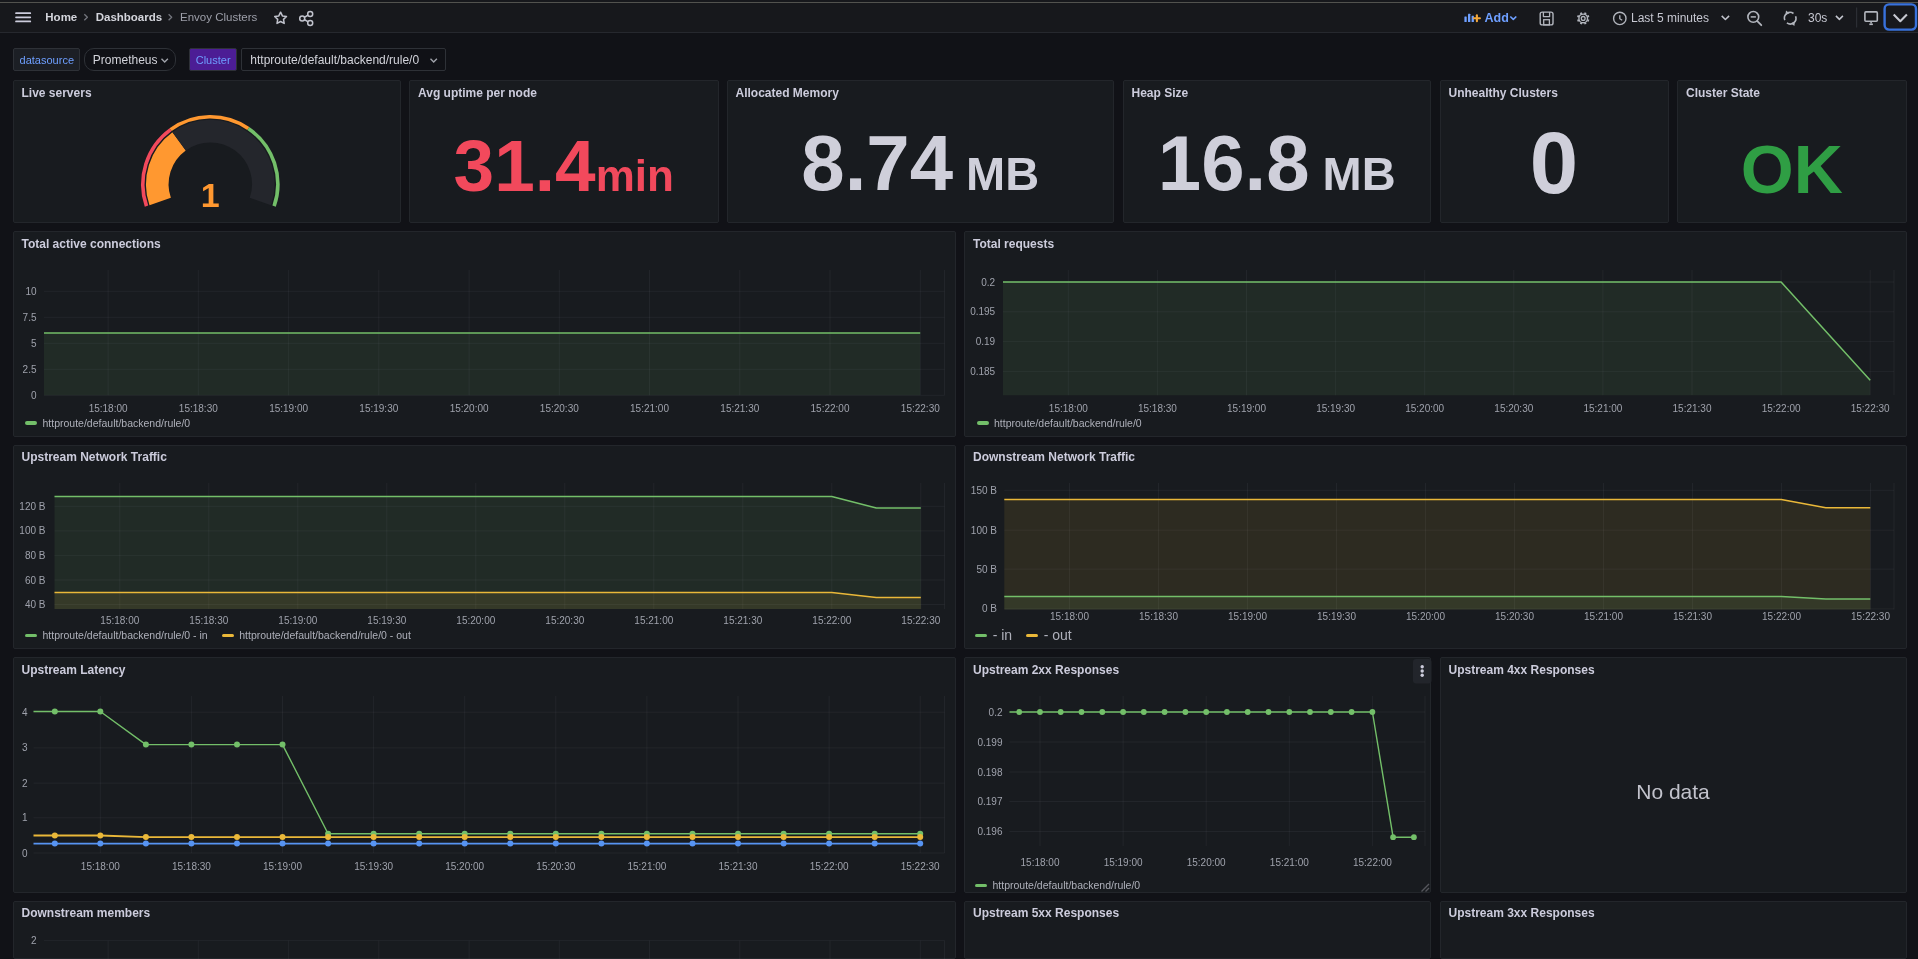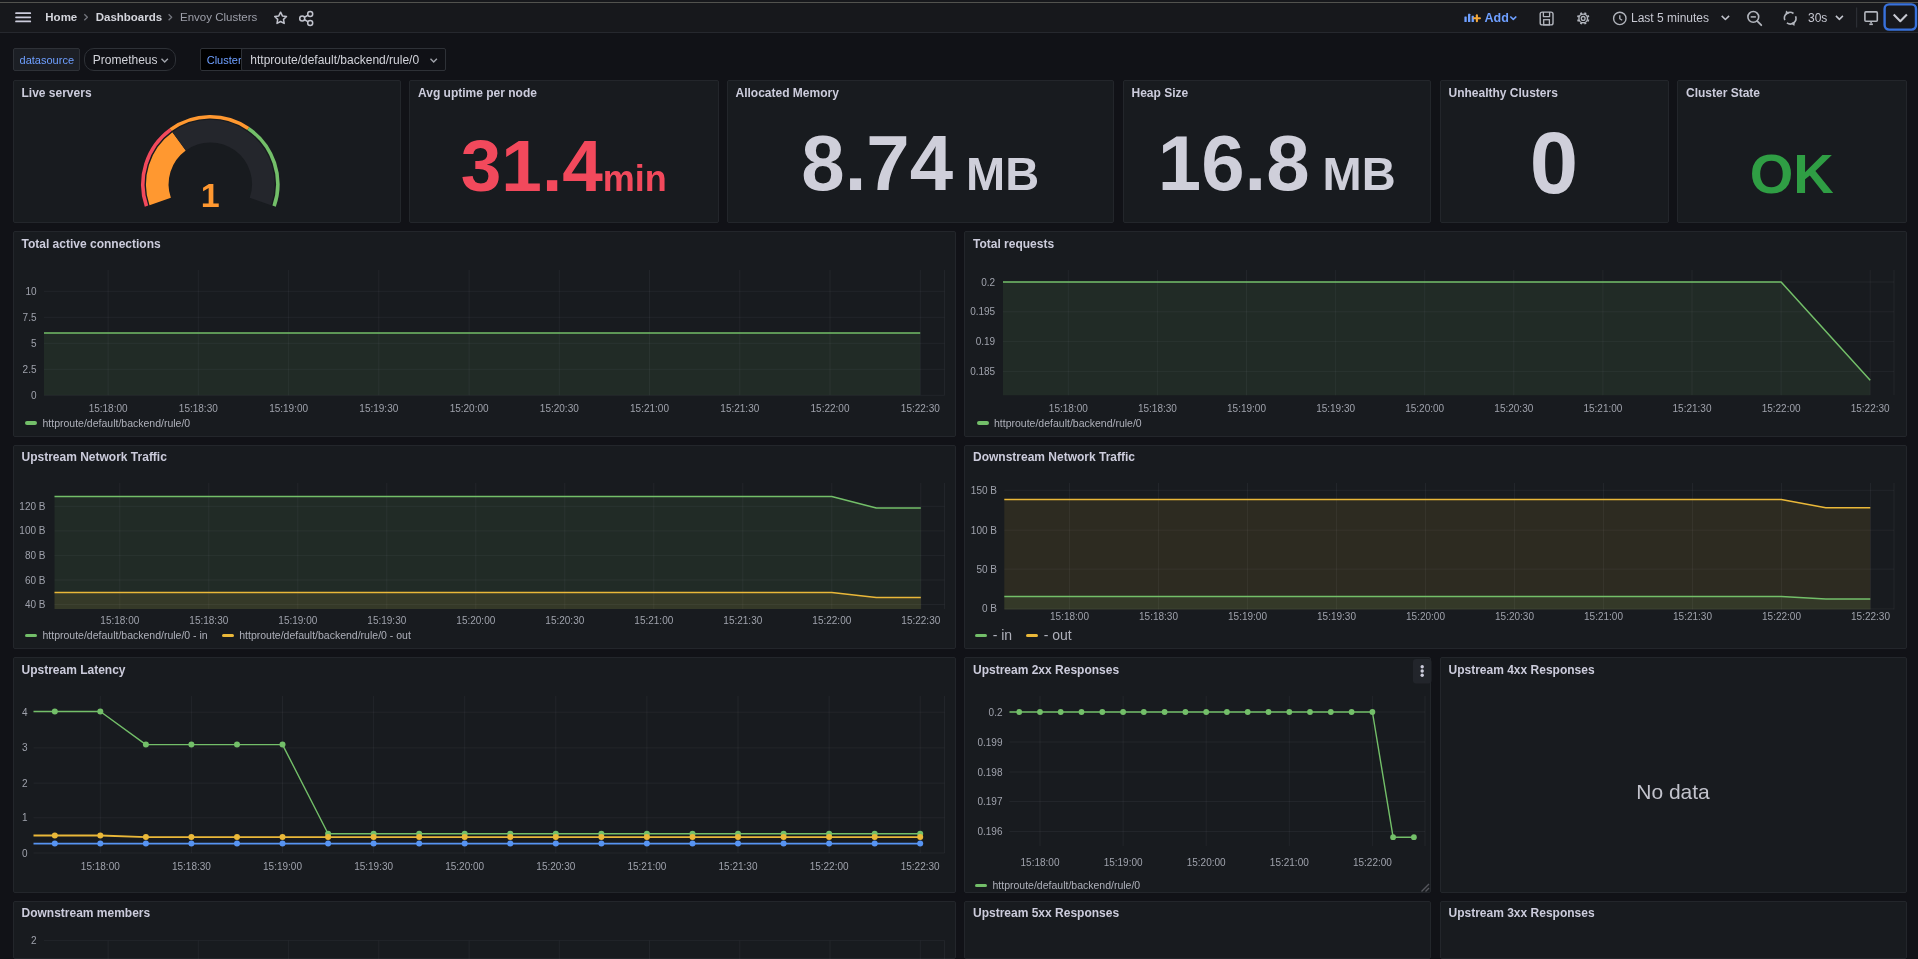--- a/index.html
+++ b/index.html
@@ -64,40 +64,40 @@
     <rect x="1864.9" y="11.9" width="12.4" height="9.3" rx="1" fill="none" stroke="#b2b5bd" stroke-width="1.6"></rect>
     <line x1="1869.3" y1="24.3" x2="1872.9" y2="24.3" stroke="#b2b5bd" stroke-width="1.6"></line>
     <line x1="1871.1" y1="21.2" x2="1871.1" y2="23.6" stroke="#b2b5bd" stroke-width="1.6"></line>
     <rect x="1884.6" y="4.4" width="31.4" height="25.2" rx="4.5" fill="none" stroke="#3871dc" stroke-width="2.4"></rect>
     <polyline points="1893.7,14.6 1900.3,21.2 1906.9,14.6" fill="none" stroke="#c7c9d1" stroke-width="2.1" stroke-linejoin="round"></polyline>
   </svg>
 <div class="abs" style="left:13.3px;top:47.5px;width:67px;height:23.5px;background:#1c1f25;border:1px solid #2e3137;border-radius:2px;color:#6e9fff;font-size:11px;font-weight:400;text-align:center;line-height:23.5px">datasource</div>
 <div class="abs" style="left:83.8px;top:47.5px;width:92.5px;height:23.5px;background:#101116;border:1px solid #2e3137;border-radius:10px;color:#d2d3da;font-size:12px;line-height:23px;padding-left:8px">Prometheus<svg width="10" height="8" viewBox="0 0 10 8" style="left:75.7px;top:8.2px">
       <polyline points="1.5,1.8 4.7,5 7.9,1.8" fill="none" stroke="#a0a3ab" stroke-width="1.4"></polyline>
     </svg></div>
-<div class="abs" style="left:200px;top:47.5px;width:48.3px;height:23.5px;background:#000000;border:1px solid #2e3137;border-radius:2px;color:#6e9fff;font-size:11px;font-weight:400;text-align:center;line-height:23.5px">Cluster</div>
+<div class="abs" style="left:189px;top:47.5px;width:48.3px;height:23.5px;background:#4c1d95;border:1px solid #2e3137;border-radius:2px;color:#6e9fff;font-size:11px;font-weight:400;text-align:center;line-height:23.5px">Cluster</div>
 <div class="abs" style="left:241.3px;top:47.5px;width:204.7px;height:23.5px;background:#101116;border:1px solid #2e3137;border-radius:2px;color:#d2d3da;font-size:12px;line-height:23px;padding-left:8px">httproute/default/backend/rule/0<svg width="10" height="8" viewBox="0 0 10 8" style="left:186.7px;top:8.2px">
       <polyline points="1.5,1.8 4.7,5 7.9,1.8" fill="none" stroke="#a0a3ab" stroke-width="1.4"></polyline>
     </svg></div>
 <div class="panel" style="left:12.5px;top:80px;width:388px;height:143px">
     <div class="ptitle" style="font-size:12px">Live servers</div>
 <svg width="388" height="143" viewBox="0 0 388 143" xmlns="http://www.w3.org/2000/svg">
       <path d="M 132.5 125.2 A 67.5 67.5 0 0 1 156.6 48.6" fill="none" stroke="#f2495c" stroke-width="3.6"></path>
       <path d="M 156.6 48.6 A 67.5 67.5 0 0 1 234.3 47.4" fill="none" stroke="#ff9830" stroke-width="3.6"></path>
       <path d="M 234.3 47.4 A 67.5 67.5 0 0 1 260.1 125.2" fill="none" stroke="#73bf69" stroke-width="3.6"></path>
       <path d="M 146.2 120.5 A 53 53 0 0 1 165.1 60.3" fill="none" stroke="#ff9830" stroke-width="22.6"></path>
       <path d="M 165.1 60.3 A 53 53 0 0 1 246.4 120.5" fill="none" stroke="#24262c" stroke-width="22.6"></path>
       <text x="196.3" y="125.5" font-family="Liberation Sans, sans-serif" font-size="34" fill="#ff9830" text-anchor="middle" font-weight="700">1</text>
     </svg>
   </div>
 <div class="panel" style="left:409px;top:80px;width:309.5px;height:143px">
     <div class="ptitle" style="font-size:12px">Avg uptime per node</div>
     <div class="abs" style="left:0;right:0;top:0;bottom:0;text-align:center">
       <div class="abs" style="left:0;width:100%;top:112px;">
-        <div style="position:relative;top:0;transform:translateY(-100%);color:#f2495c;font-weight:700;font-size:73px;line-height:0.76">31.4<span style="font-size:36px;">min</span></div>
+        <div style="position:relative;top:0;transform:translateY(-100%);color:#f2495c;font-weight:700;font-size:73px;line-height:0.76">31.4<span style="font-size:44px;">min</span></div>
       </div>
     </div>
   </div>
 <div class="panel" style="left:726.5px;top:80px;width:387.5px;height:143px">
     <div class="ptitle" style="font-size:12px">Allocated Memory</div>
     <div class="abs" style="left:0;right:0;top:0;bottom:0;text-align:center">
       <div class="abs" style="left:0;width:100%;top:112px;">
         <div style="position:relative;top:0;transform:translateY(-100%);color:#cfcfda;font-weight:700;font-size:78px;line-height:0.76">8.74<span style="font-size:47px;margin-left:13px">MB</span></div>
       </div>
     </div>
@@ -115,21 +115,21 @@
     <div class="abs" style="left:0;right:0;top:0;bottom:0;text-align:center">
       <div class="abs" style="left:0;width:100%;top:115px;">
         <div style="position:relative;top:0;transform:translateY(-100%);color:#cfcfda;font-weight:700;font-size:87px;line-height:0.76">0</div>
       </div>
     </div>
   </div>
 <div class="panel" style="left:1677px;top:80px;width:229.5px;height:143px">
     <div class="ptitle" style="font-size:12px">Cluster State</div>
     <div class="abs" style="left:0;right:0;top:0;bottom:0;text-align:center">
       <div class="abs" style="left:0;width:100%;top:114.5px;">
-        <div style="position:relative;top:0;transform:translateY(-100%);color:#2f9e44;font-weight:700;font-size:56px;line-height:0.76">OK</div>
+        <div style="position:relative;top:0;transform:translateY(-100%);color:#2f9e44;font-weight:700;font-size:68px;line-height:0.76">OK</div>
       </div>
     </div>
   </div>
 <div class="panel" style="left:12.5px;top:231px;width:943px;height:205.5px">
     <div class="ptitle" style="font-size:12px">Total active connections</div>
 <svg width="943" height="205.5" viewBox="0 0 943 205.5" xmlns="http://www.w3.org/2000/svg">
       <line x1="30" y1="163.3" x2="930.5" y2="163.3" stroke="rgba(204,204,220,0.06)" stroke-width="1"></line>
       <line x1="30" y1="137.3" x2="930.5" y2="137.3" stroke="rgba(204,204,220,0.06)" stroke-width="1"></line>
       <line x1="30" y1="111.3" x2="930.5" y2="111.3" stroke="rgba(204,204,220,0.06)" stroke-width="1"></line>
       <line x1="30" y1="85.3" x2="930.5" y2="85.3" stroke="rgba(204,204,220,0.06)" stroke-width="1"></line>

